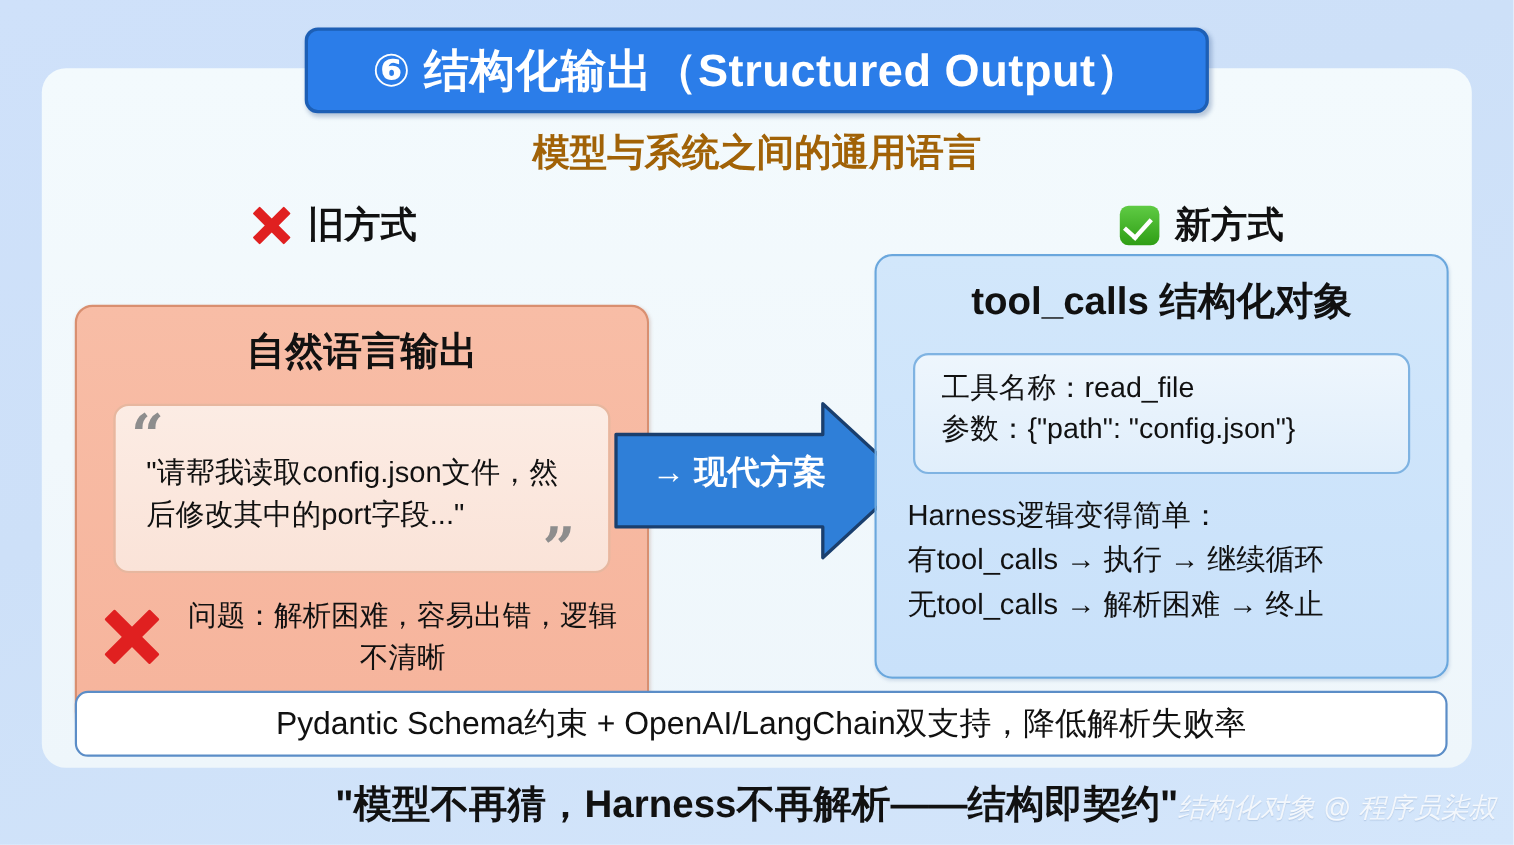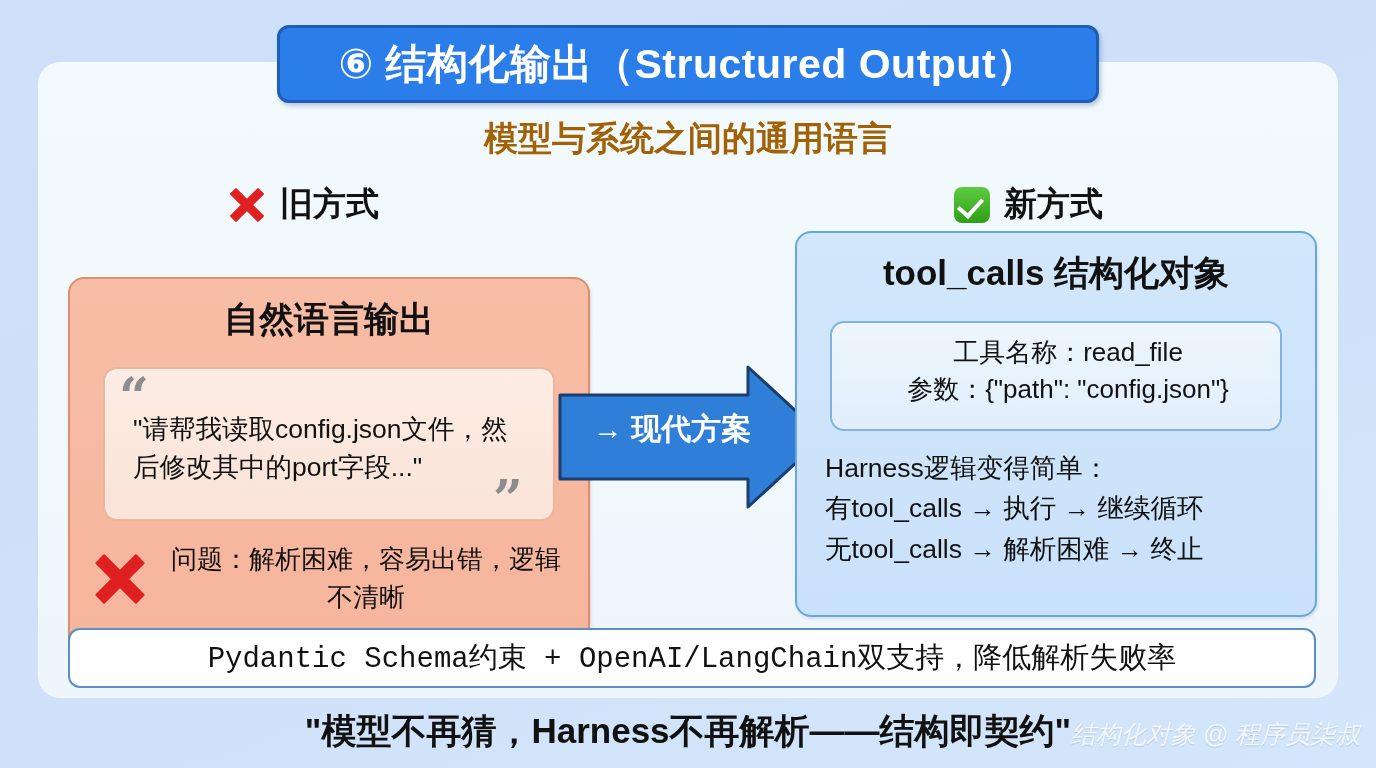--- a/index.html
+++ b/index.html
@@ -64,21 +64,21 @@
     position: absolute;
     display: flex;
     align-items: center;
     gap: 14px;
     font-size: 33px;
     font-weight: bold;
     color: #111111;
     text-align: center;
   }
   #old-heading { left: 228px; top: 182px; }
-  #new-heading { left: 928px; top: 182px; padding-left: 26px; }
+  #new-heading { left: 992px; top: 182px; padding-left: 26px; }
 
   .x-mark {
     display: inline-block;
     width: 38px;
     height: 38px;
     position: relative;
   }
   .x-mark::before, .x-mark::after {
     content: "";
     position: absolute;
@@ -211,21 +211,20 @@
   
   #tool-box {
     position: absolute;
     left: 33px;
     top: 88px;
     width: 448px;
     height: 106px;
     background: linear-gradient(180deg, #eef6fd 0%, #e0eefb 100%);
     border: 2px solid #7fb3e2;
     border-radius: 14px;
-    text-align: center;
   }
   .tool-line {
     margin-left: 24px;
     font-size: 26px;
     line-height: 1.42;
     color: #111111;
     white-space: nowrap;
   }
   #tool-line-1 { margin-top: 11px; }
 
@@ -273,21 +272,20 @@
     height: 56px;
     background: #ffffff;
     border: 2.5px solid #5b8dc7;
     border-radius: 12px;
     display: flex;
     align-items: center;
     justify-content: center;
     font-size: 29px;
     color: #111111;
     white-space: nowrap;
-    font-family: Liberation Mono, monospace;
   }
 
   
   #bottom-quote {
     position: absolute;
     left: 0;
     top: 708px;
     width: 1376px;
     text-align: center;
     font-size: 35px;

